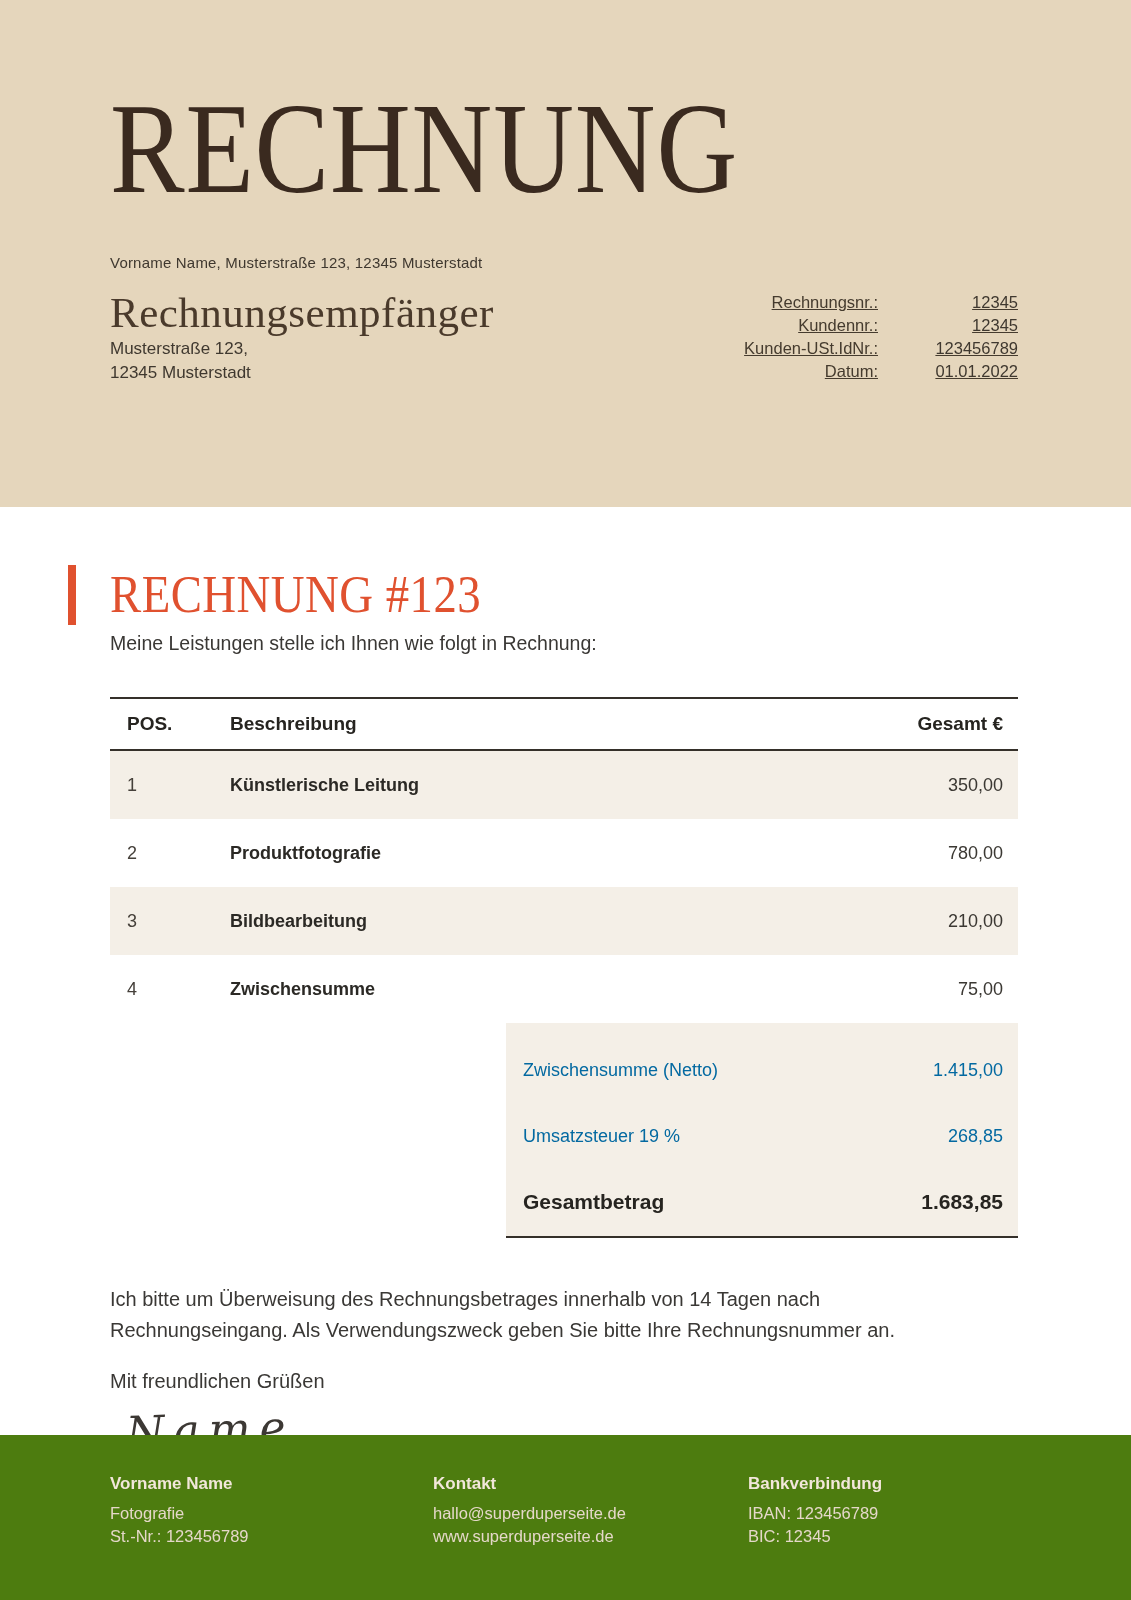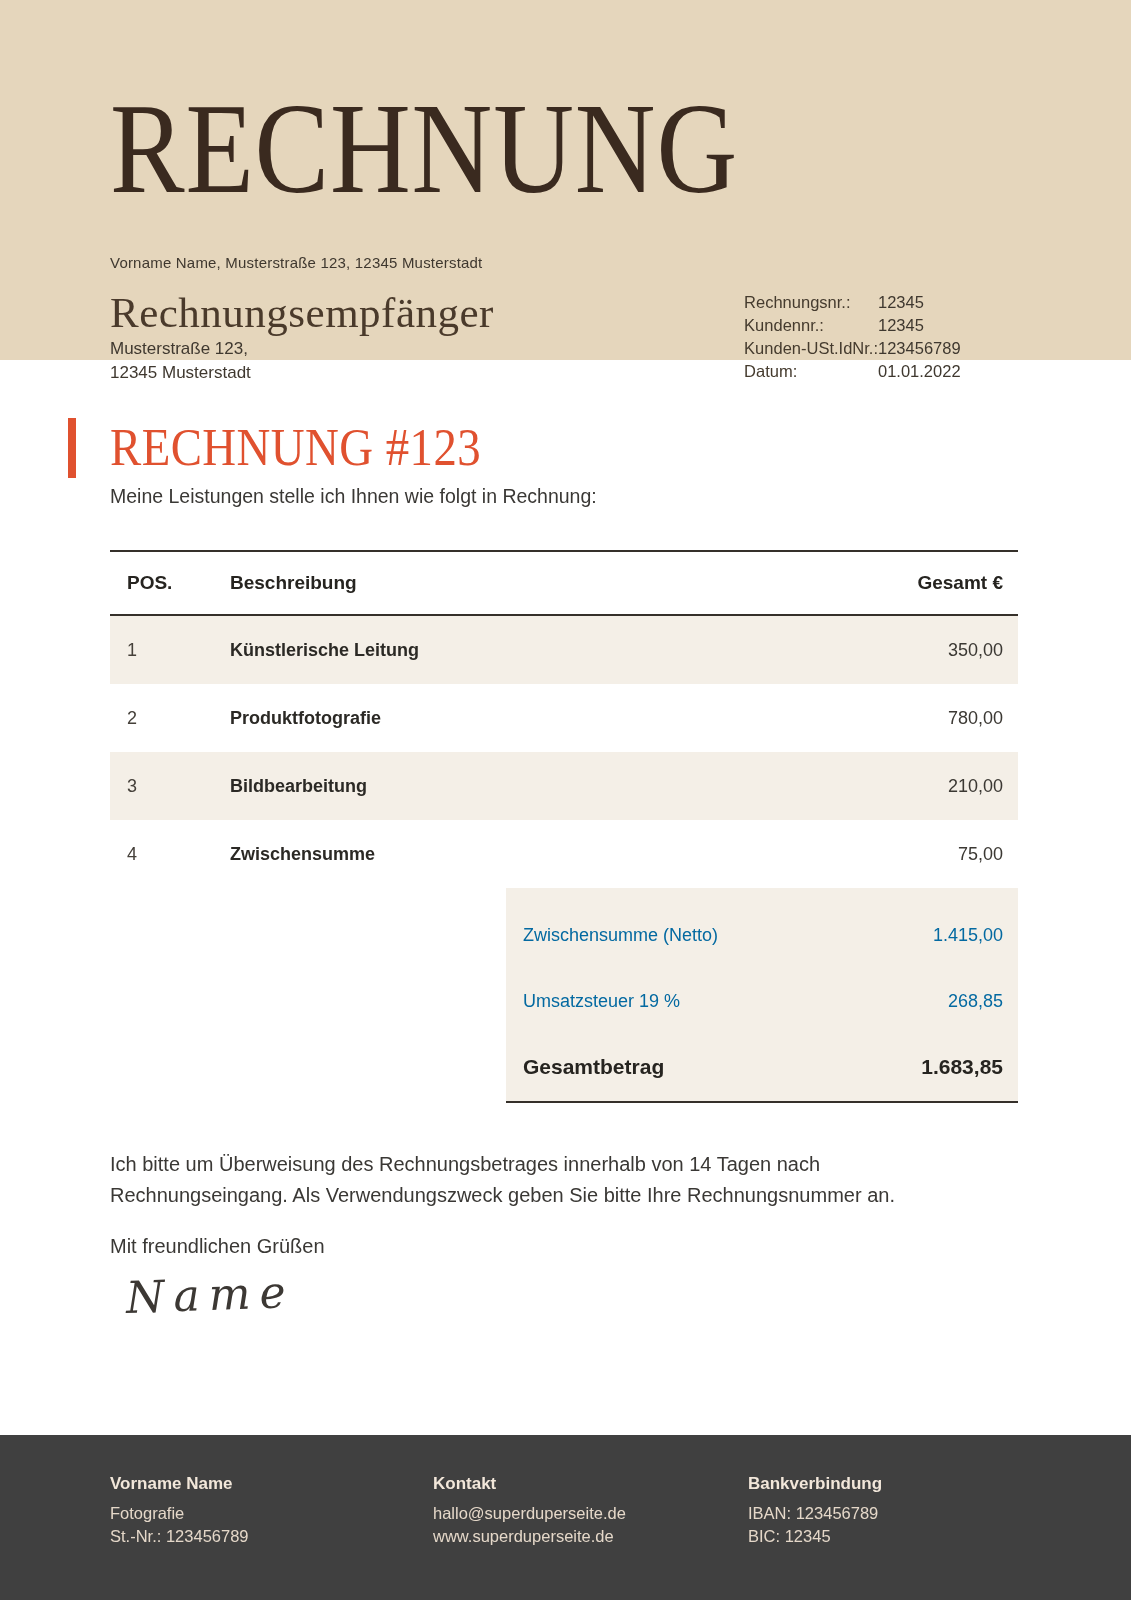--- a/index.html
+++ b/index.html
@@ -11,21 +11,21 @@
     width: 1131px;
     height: 1600px;
     margin: 0 auto;
     background: #ffffff;
     overflow: hidden;
   }
 
   
   .hero {
     position: relative;
-    height: 360px;
+    height: 507px;
     background: #e5d6bc;
   }
   .hero-title {
     position: absolute;
     top: 73px;
     left: 110px;
     font-family: "Liberation Serif", serif;
     font-weight: 400;
     font-size: 130px;
     line-height: 150px;
@@ -60,22 +60,24 @@
   .recipient-address.first { margin-top: 5px; }
 
   .meta {
     position: absolute;
     top: 291px;
     right: 113px;
     display: grid;
     grid-template-columns: auto 140px;
     grid-auto-rows: 23px;
     align-items: center;
+    text-align: right;
     font-size: 16.5px;
     color: #453b2e;
+    text-decoration: underline;
   }
   .meta .val { color: #3f382f; }
 
   
   .content { padding: 0 113px 0 110px; margin-top: 20px; }
 
   .section-heading {
     display: flex;
     align-items: center;
     margin: 57px 0 0 -42px; 
@@ -109,21 +111,21 @@
   
   .items-table { margin-top: 42px; border-top: 2px solid #35302a; }
   .trow {
     display: grid;
     grid-template-columns: 103px 1fr 220px;
     align-items: center;
     padding-left: 17px;
     padding-right: 15px;
   }
   .thead {
-    height: 64px;
+    height: 52px;
     border-bottom: 2px solid #35302a;
     font-weight: bold;
     font-size: 19px;
     color: #262420;
   }
   .titem { height: 68px; font-size: 18px; color: #33302b; }
   .titem.alt { background: #f4efe7; }
   .col-amount { text-align: right; }
   .titem .col-pos { color: #45403a; }
   .titem .col-desc { font-weight: bold; color: #2b2925; }
@@ -171,21 +173,21 @@
     transform: rotate(-2deg);
     transform-origin: left center;
     display: inline-block;
   }
 
   
   .footer {
     position: absolute;
     left: 0; right: 0; bottom: 0;
     height: 165px;
-    background: #404040;
+    background: #4d7c0f;
     padding: 38px 0 0 110px;
     display: grid;
     grid-template-columns: 323px 315px auto;
     align-content: start;
     color: #e9dccd;
   }
   .fcol-heading {
     font-weight: bold;
     font-size: 17px;
     line-height: 22px;

